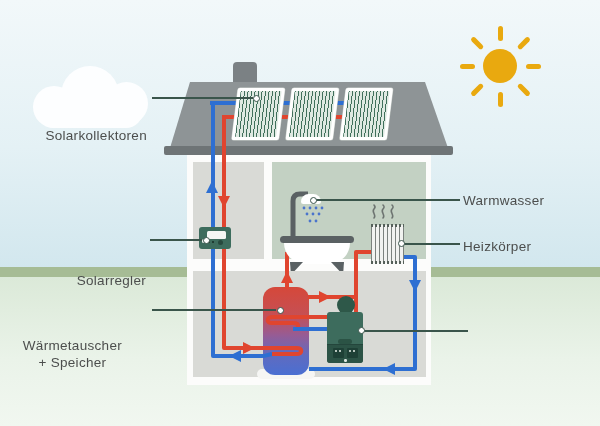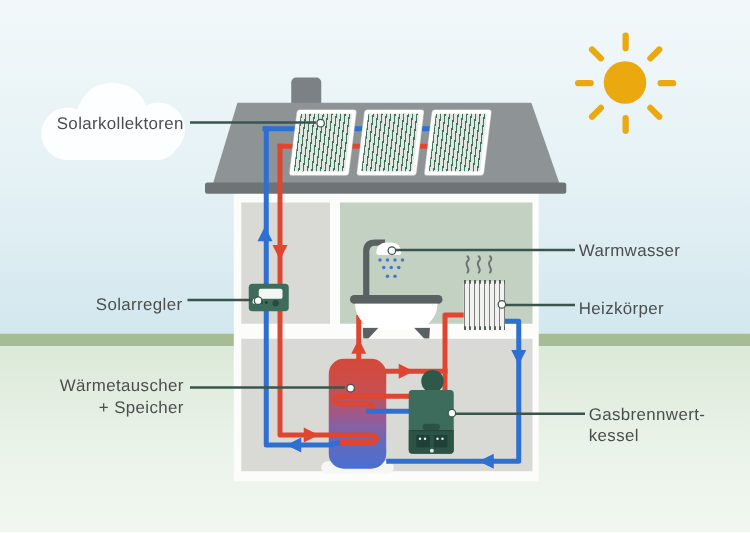--- a/index.html
+++ b/index.html
@@ -75,21 +75,21 @@
   .controller{left:199px;top:227px;width:32px;height:22px;background:var(--boiler-green);border-radius:3px;z-index:6;}
   .controller .screen{position:absolute;left:8px;top:4px;width:19px;height:8px;background:#f4f6f4;border-radius:1.5px;}
   .controller .led{position:absolute;left:2.5px;top:12px;width:3.5px;height:3.5px;border-radius:50%;background:#eef2ef;}
   .controller .knob{position:absolute;left:19px;top:12.5px;width:5px;height:5px;border-radius:50%;background:#27493e;}
   .controller .b1{position:absolute;left:9px;top:14px;width:2px;height:2px;background:#1f3c33;}
   .controller .b2{position:absolute;left:13px;top:14px;width:2px;height:2px;background:#1f3c33;}
   
   .leader{height:1.5px;background:var(--leader);z-index:8;}
   .marker{width:7px;height:7px;border-radius:50%;background:#fff;border:1.6px solid var(--leader);box-sizing:border-box;z-index:9;}
   .lbl{z-index:10;color:var(--label-text);font-size:13.5px;font-weight:500;letter-spacing:.3px;line-height:17px;white-space:pre-line;}
-  .lbl.right{text-align:right;}
+  .lbl.right{text-align:center;margin-top:37px;}
 </style>
 </head>
 <body>
 
 <div class="scene">
 
   <div class="abs sky"></div>
   <div class="abs horizon-band"></div>
   <div class="abs ground"></div>
 
@@ -218,20 +218,18 @@
   <div class="abs marker" style="left:276.5px;top:306.5px"></div>
   <div class="abs leader" style="left:316px;top:199px;width:144px"></div>
   <div class="abs marker" style="left:310px;top:196.5px"></div>
   <div class="abs leader" style="left:404px;top:243px;width:56px"></div>
   <div class="abs marker" style="left:397.5px;top:239.5px"></div>
   <div class="abs leader" style="left:364px;top:330px;width:104px"></div>
   <div class="abs marker" style="left:357.5px;top:326.5px"></div>
 
   <div class="abs lbl right" style="right:453px;top:90px">Solarkollektoren</div>
   <div class="abs lbl right" style="right:454px;top:235px">Solarregler</div>
-  <div class="abs lbl right" style="right:453px;top:300px">Wärmetauscher
+  <div class="abs lbl right" style="right:478px;top:300px">Wärmetauscher
 + Speicher</div>
   <div class="abs lbl" style="left:463px;top:238px">Heizkörper</div>
   <div class="abs lbl" style="left:463px;top:192px">Warmwasser</div>
-  <div class="abs lbl" style="left:471px;top:323px">Gasbrennwert-
-kessel</div>
 
 </div>
 
 </body></html>

